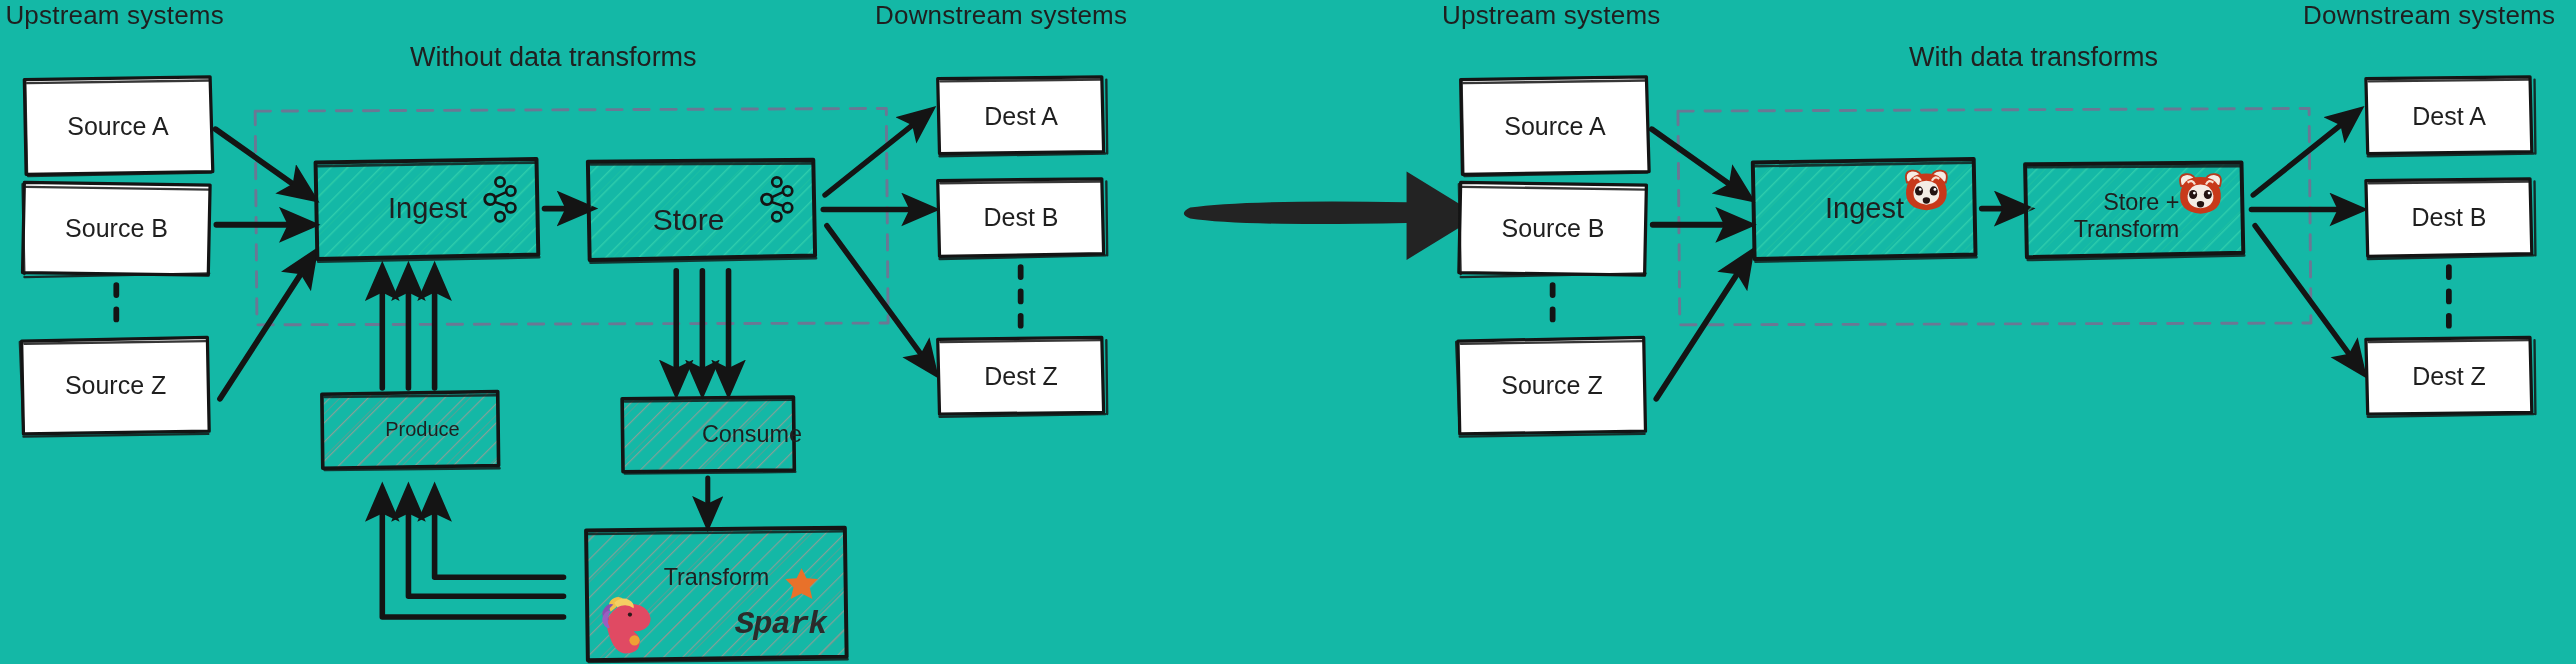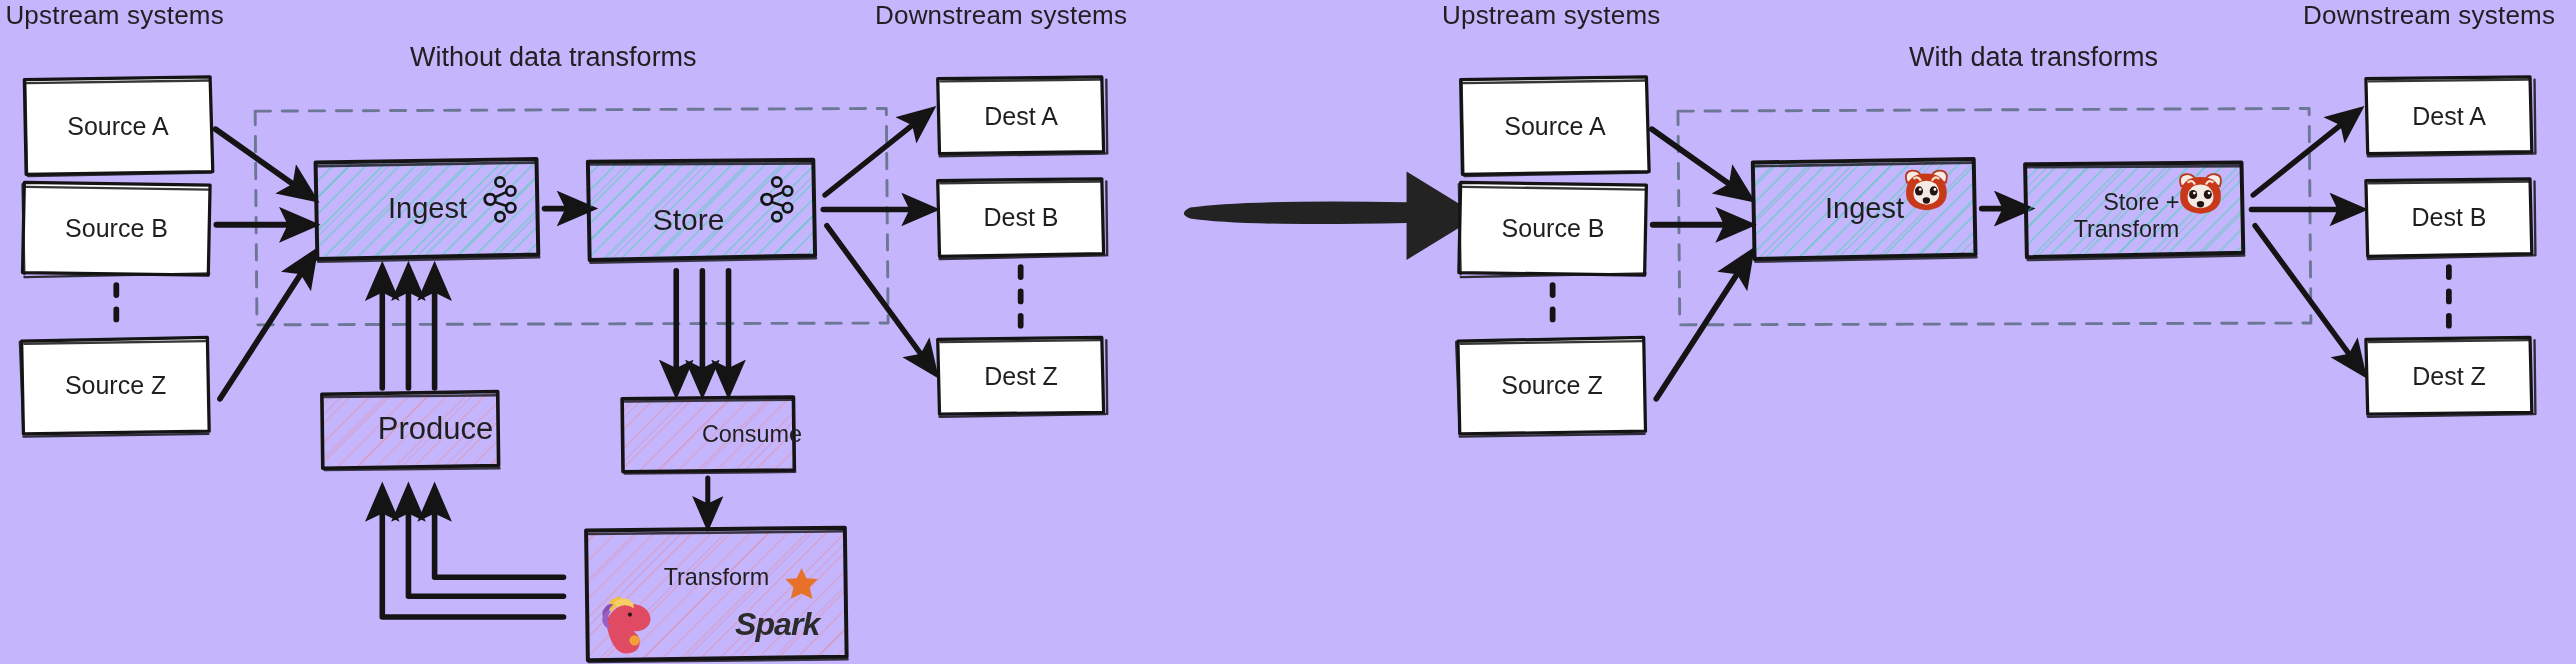--- a/index.html
+++ b/index.html
@@ -1,17 +1,17 @@
 <!DOCTYPE html>
 <html style="font-size:14.4px"><head>
 <meta charset="utf-8">
 <style>
   html,body{margin:0;padding:0;background:#ffffff;}
   body{width:2576px;height:665px;font-family:"Liberation Sans",sans-serif;overflow:hidden;}
-  #stage{position:relative;width:2576px;height:665px;background:#c4b5fd;}
+  #stage{position:relative;width:2576px;height:665px;background:#14b8a6;}
   svg.layer{position:absolute;left:0;top:0;width:2576px;height:665px;overflow:visible;}
   .hdr{position:absolute;font-size:26px;color:#1f1f1f;white-space:nowrap;letter-spacing:0.2px;}
   .panel-title{position:absolute;font-size:27px;color:#202020;white-space:nowrap;text-align:right;}
   .boxlabel{position:absolute;display:flex;align-items:center;justify-content:center;
             font-size:25px;color:#1f1f1f;text-align:right;line-height:1.15;white-space:pre-line;
             pointer-events:none;}
 </style>
 </head>
 <body>
 
@@ -284,26 +284,26 @@
   <div class="panel-title" style="left:410px;top:42px;">Without data transforms</div>
   <div class="panel-title" style="left:1878px;top:42px;margin-left:31px;">With data transforms</div>
 
   <div class="boxlabel" style="left:24px;top:79px;width:188px;height:94px;">Source A</div>
   <div class="boxlabel" style="left:22.5px;top:182px;width:188px;height:92px;">Source B</div>
   <div class="boxlabel" style="left:21.6px;top:338px;width:188px;height:95px;">Source Z</div>
 
   <div class="boxlabel" style="left:316px;top:160px;width:223px;height:97px;font-size:29px;">Ingest</div>
   <div class="boxlabel" style="left:588px;top:172px;width:201px;height:97px;font-size:30px;">Store</div>
 
-  <div class="boxlabel" style="left:322px;top:392px;width:201px;height:74px;font-size:31px;padding-left:13px;">Produce</div>
+  <div class="boxlabel" style="left:322px;top:392px;width:201px;height:74px;font-size:20px;">Produce</div>
   <div class="boxlabel" style="left:622px;top:397px;width:172px;height:74px;font-size:23.4px;padding-left:44px;">Consume</div>
   <div class="boxlabel" style="left:586px;top:550px;width:261px;height:54px;font-size:23.4px;">Transform</div>
 
   <div style="position:absolute;left:735px;top:606px;font-size:32px;font-style:italic;font-weight:bold;
-              color:#2b2b2b;letter-spacing:-0.9px;font-family:Liberation Sans, sans-serif;">Spark</div>
+              color:#2b2b2b;letter-spacing:-0.9px;font-family:Liberation Mono, monospace;">Spark</div>
 
   <div class="boxlabel" style="left:938px;top:78px;width:166px;height:76px;">Dest A</div>
   <div class="boxlabel" style="left:938px;top:179px;width:166px;height:76px;">Dest B</div>
   <div class="boxlabel" style="left:938px;top:338px;width:166px;height:76px;">Dest Z</div>
 
   <div class="boxlabel" style="left:1461px;top:79px;width:188px;height:94px;">Source A</div>
   <div class="boxlabel" style="left:1459px;top:182px;width:188px;height:92px;">Source B</div>
   <div class="boxlabel" style="left:1458px;top:338px;width:188px;height:95px;">Source Z</div>
 
   <div class="boxlabel" style="left:1753px;top:160px;width:223px;height:97px;font-size:29px;">Ingest</div>

